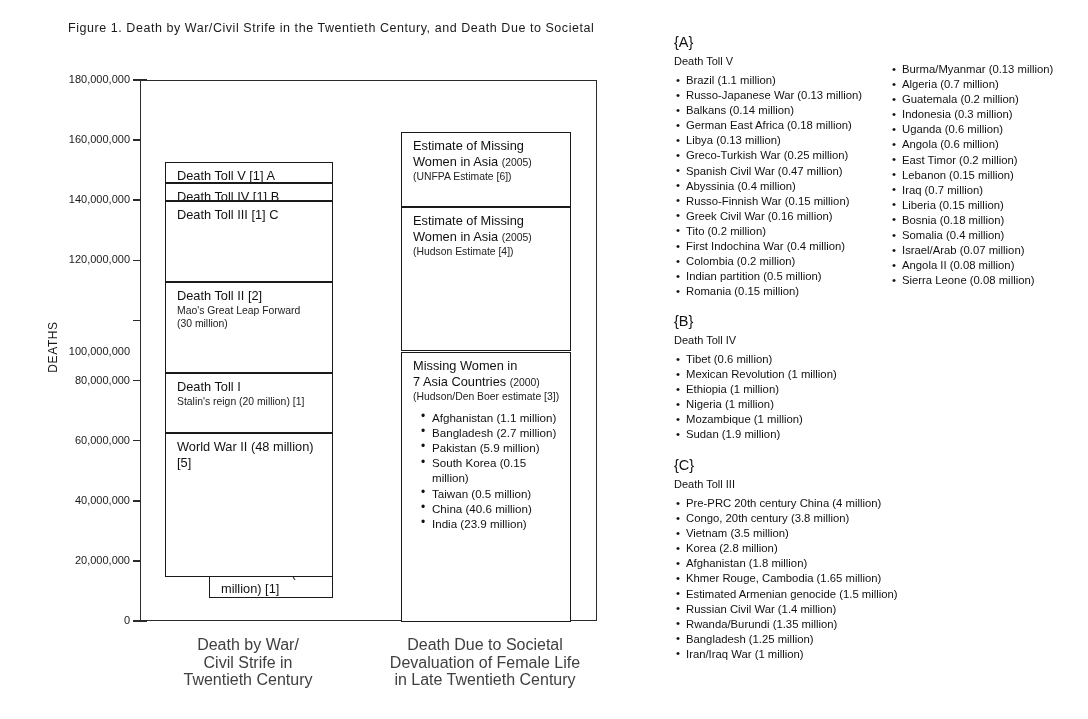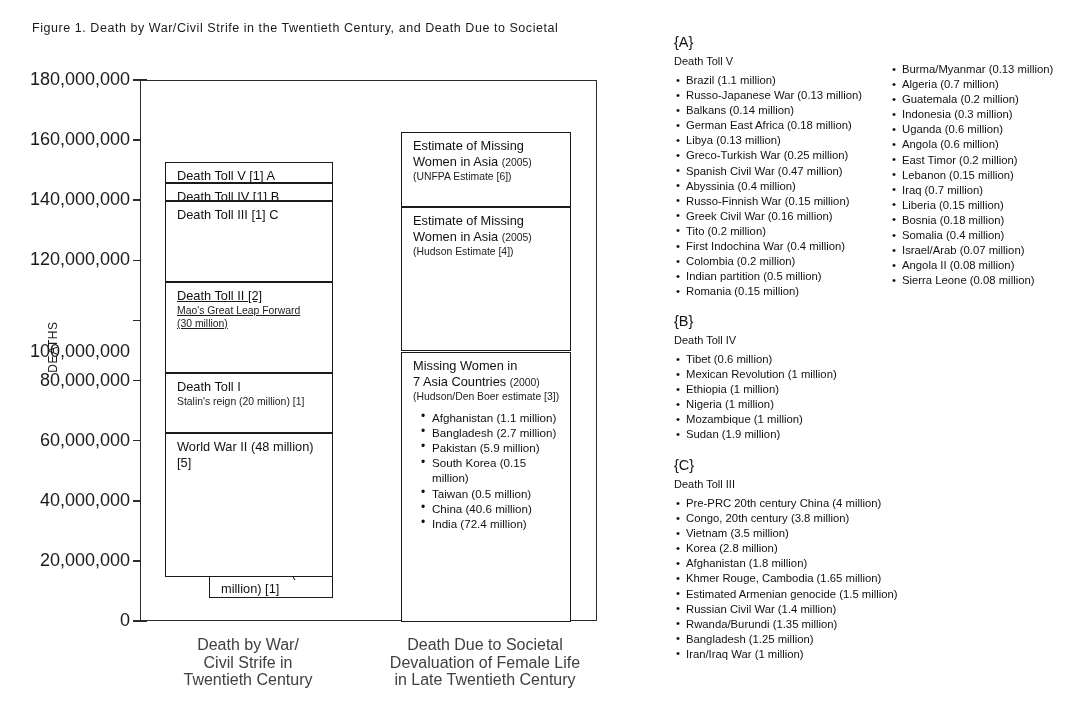--- a/index.html
+++ b/index.html
@@ -9,40 +9,40 @@
     font-family:"Liberation Sans", sans-serif;
     color:#1a1a1a;
     position:relative;
     overflow:hidden;
   }
   .fig-title{
     position:absolute; left:32px; top:20px; width:620px;
     font-size:12.5px; line-height:17px; letter-spacing:0.55px;
     color:#1a1a1a;
   }
-  .fig-title .lbl{ display:inline-block; }
+  .fig-title .lbl{ display:inline-block;margin-left:36px; }
   .fig-title .l2{ display:block; margin-left:52px; }
 
   
   #chart{ position:absolute; left:0; top:0; width:660px; height:719px; }
 
   .axis-label{
     position:absolute;
     left:18px; top:340px;
     width:70px;
     transform:rotate(-90deg);
     transform-origin:center center;
     font-size:12px; letter-spacing:0.6px;
     text-align:center;
     color:#1a1a1a;
   }
 
   .ytick-label{
     position:absolute; right:0; width:110px; text-align:right;
-    font-size:18px; line-height:12px; color:#1a1a1a;
+    font-size:11px; line-height:12px; color:#1a1a1a;
   }
   .ytick-wrap{ position:absolute; left:18px; width:112px; }
 
   .tickmark{ position:absolute; left:133px; width:14px; height:1.6px; background:#2b2b2b; }
 
   .plot-frame{
     position:absolute; left:140px; top:80px; width:457px; height:541px;
     border:1.6px solid #2b2b2b; box-sizing:border-box;
     background:#ffffff;
   }
@@ -134,21 +134,21 @@
         <div class="seg" style="top: 478px; height: 39px; margin-left: 44px;">
           <div class="t1">World War I (15 million) [1]</div>
         </div>
         <div class="seg" style="top: 351.65px; height: 144.267px;">
           <div class="t1">World War II (48 million) [5]</div>
         </div>
         <div class="seg" style="top: 291.539px; height: 60.1111px;">
           <div class="t1">Death Toll I</div>
           <div class="t2">Stalin's reign (20 million) [1]</div>
         </div>
-        <div class="seg" style="top: 201.372px; height: 90.1667px; text-decoration: underline;">
+        <div class="seg" style="top: 201.372px; height: 90.1667px;">
           <div class="t1">Death Toll II [2]</div>
           <div class="t2">Mao's Great Leap Forward</div>
           <div class="t2">(30 million)</div>
         </div>
         <div class="seg" style="top: 120.222px; height: 81.15px;">
           <div class="t1">Death Toll III [1] C</div>
         </div>
         <div class="seg" style="top: 102.189px; height: 18.0333px;">
           <div class="t1">Death Toll IV [1] B</div>
         </div>
@@ -161,21 +161,21 @@
           <div class="t1">Missing Women in</div>
           <div class="t1">7 Asia Countries <span class="t2">(2000)</span></div>
           <div class="t2">(Hudson/Den Boer estimate [3])</div>
           <ul>
             <li>Afghanistan (1.1 million)</li>
             <li>Bangladesh (2.7 million)</li>
             <li>Pakistan (5.9 million)</li>
             <li>South Korea (0.15 million)</li>
             <li>Taiwan (0.5 million)</li>
             <li>China (40.6 million)</li>
-            <li>India (72.4 million)</li>
+            <li>India (23.9 million)</li>
           </ul>
         </div>
         <div class="seg" style="top: 126.233px; height: 144.267px;">
           <div class="t1">Estimate of Missing</div>
           <div class="t1">Women in Asia <span class="t2">(2005)</span></div>
           <div class="t2">(Hudson Estimate [4])</div>
         </div>
         <div class="seg" style="top: 51.0944px; height: 75.1389px;">
           <div class="t1">Estimate of Missing</div>
           <div class="t1">Women in Asia <span class="t2">(2005)</span></div>

